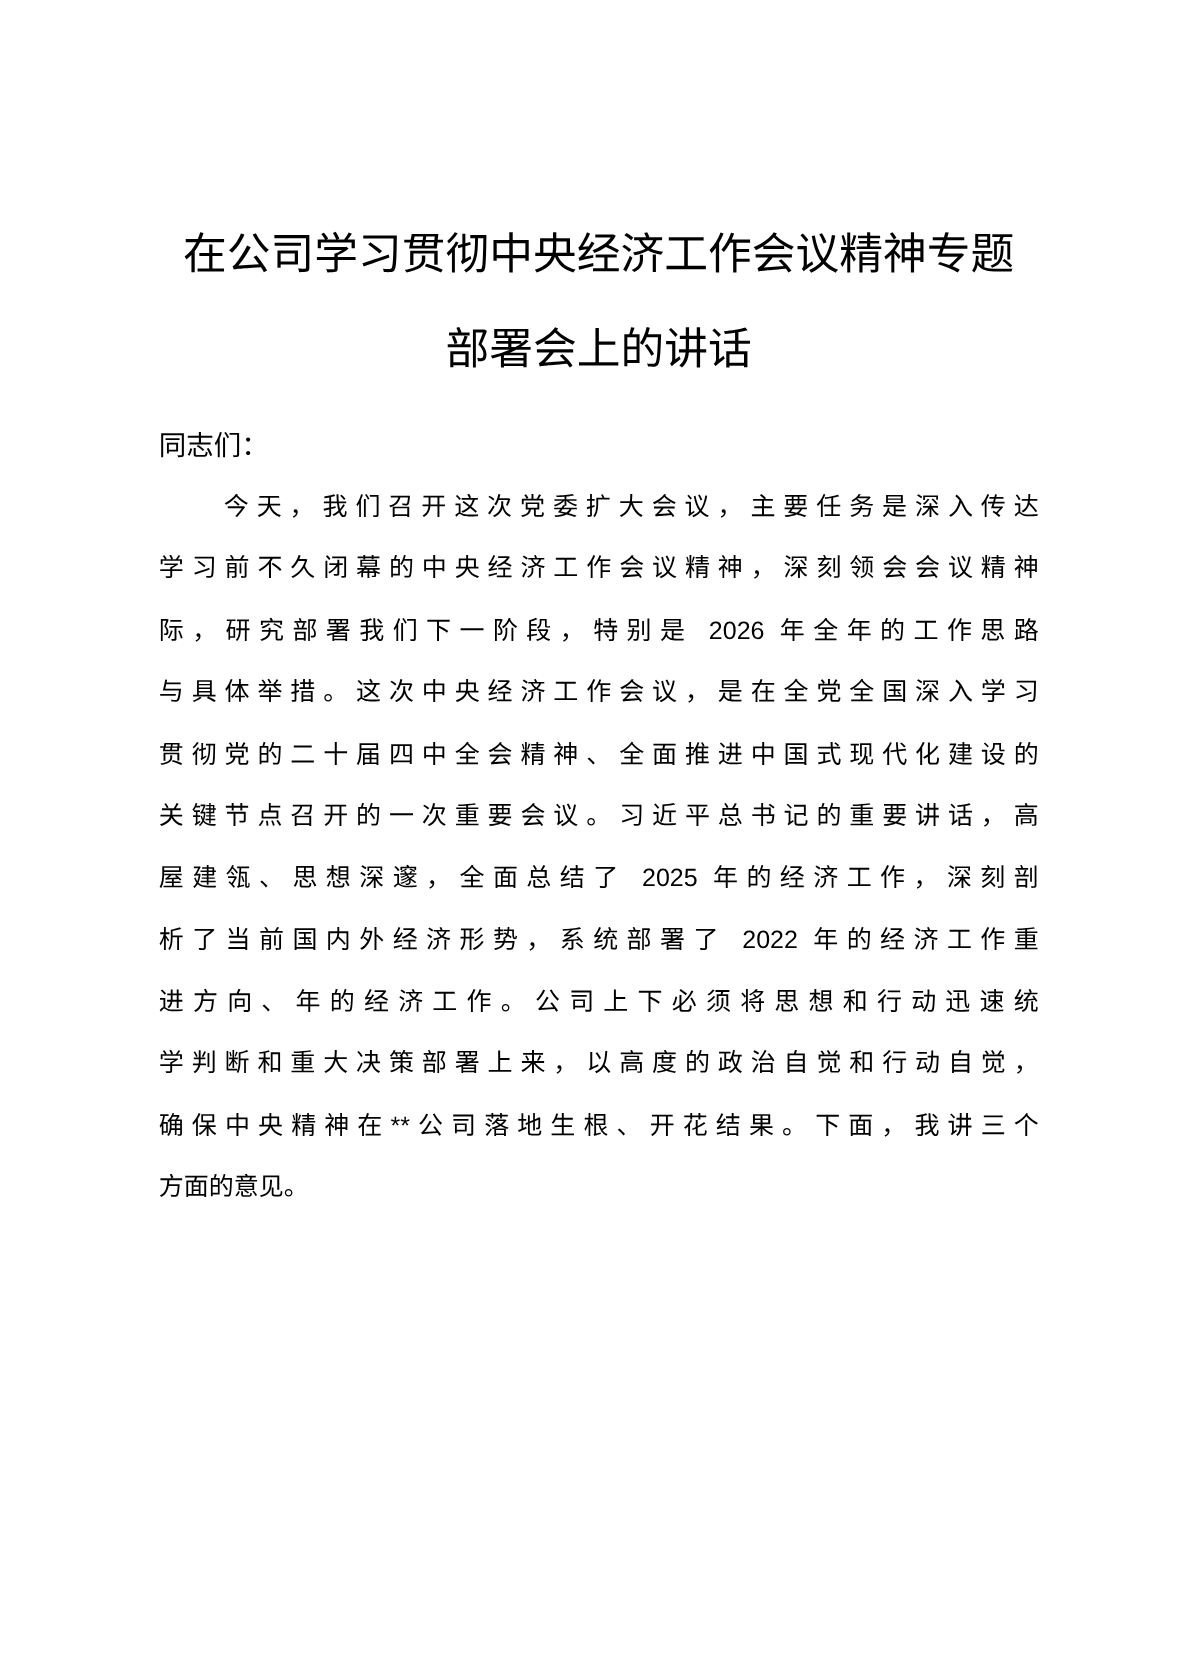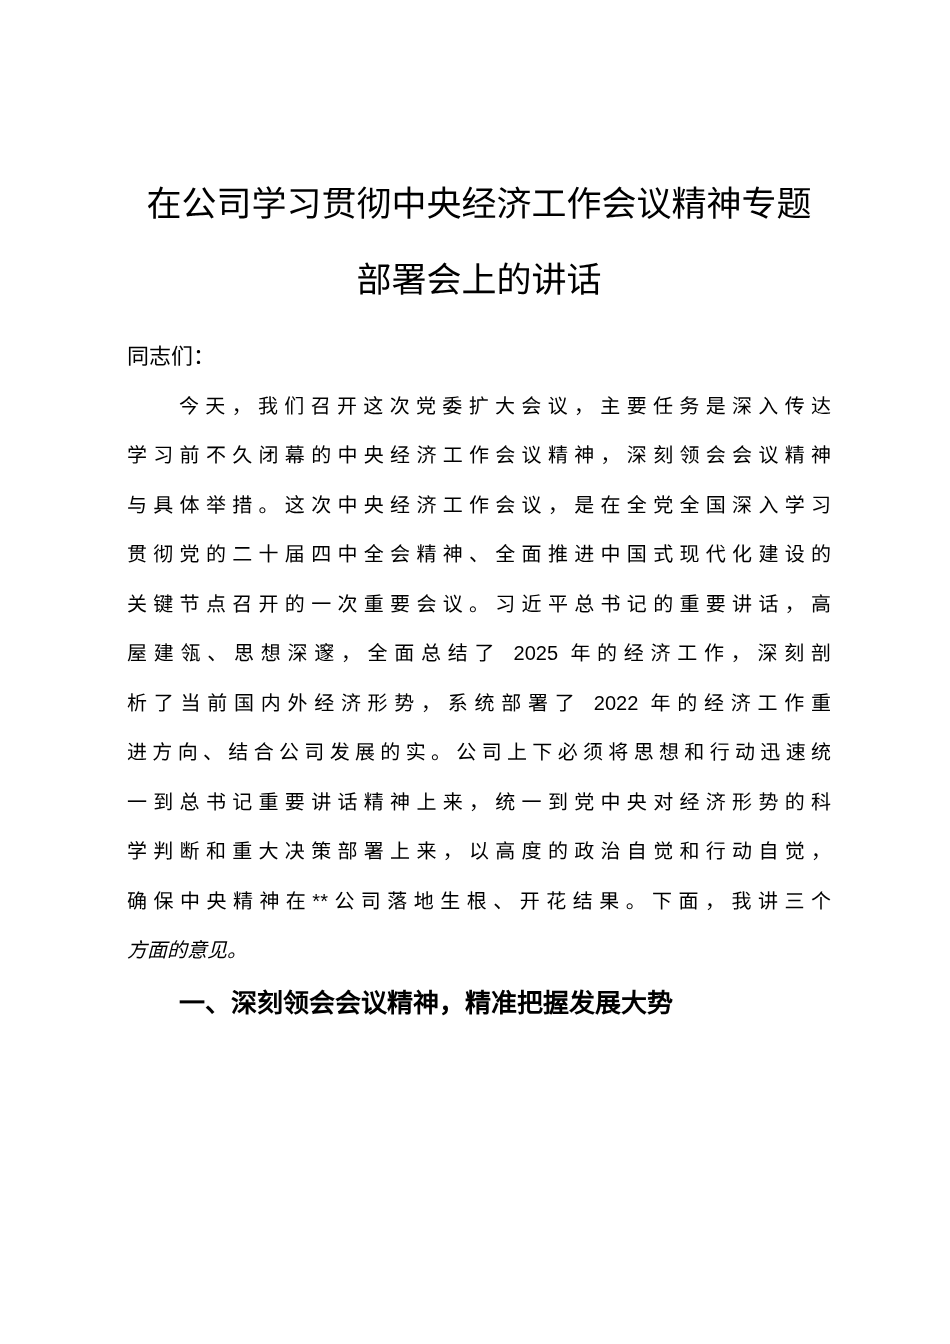--- a/index.html
+++ b/index.html
@@ -40,21 +40,20 @@
     text-align: justify;
     text-align-last: justify;
     white-space: normal;
   }
   .para .body-line:first-child {
     text-indent: 52px;
   }
   .para .body-line:last-child {
     text-align: right;
     text-align-last: left;
-    font-style: italic;
   }
   .section-heading {
     margin-top: 2px;
     font-size: 26px;
     line-height: 50px;
     font-weight: 700;
     text-indent: 52px;
   }
 </style>
 </head>
@@ -65,27 +64,26 @@
   <div class="doc-title">
     <div>在公司学习贯彻中央经济工作会议精神专题</div>
     <div>部署会上的讲话</div>
   </div>
 
   <div class="salutation">同志们：</div>
 
   <div class="para">
       <div class="body-line">今天，我们召开这次党委扩大会议，主要任务是深入传达</div>
       <div class="body-line">学习前不久闭幕的中央经济工作会议精神，深刻领会会议精神</div>
+      <div class="body-line">际，研究部署我们下一阶段，特别是 2026 年全年的工作思路</div>
       <div class="body-line">与具体举措。这次中央经济工作会议，是在全党全国深入学习</div>
       <div class="body-line">贯彻党的二十届四中全会精神、全面推进中国式现代化建设的</div>
       <div class="body-line">关键节点召开的一次重要会议。习近平总书记的重要讲话，高</div>
       <div class="body-line">屋建瓴、思想深邃，全面总结了 2025 年的经济工作，深刻剖</div>
       <div class="body-line">析了当前国内外经济形势，系统部署了 2022 年的经济工作重</div>
-      <div class="body-line">进方向、结合公司发展的实。公司上下必须将思想和行动迅速统</div>
-      <div class="body-line">一到总书记重要讲话精神上来，统一到党中央对经济形势的科</div>
+      <div class="body-line">进方向、年的经济工作。公司上下必须将思想和行动迅速统</div>
       <div class="body-line">学判断和重大决策部署上来，以高度的政治自觉和行动自觉，</div>
       <div class="body-line">确保中央精神在**公司落地生根、开花结果。下面，我讲三个</div>
       <div class="body-line">方面的意见。</div>
     </div>
 
-  <div class="section-heading">一、深刻领会会议精神，精准把握发展大势</div>
 
 </div>
 
 </body></html>

